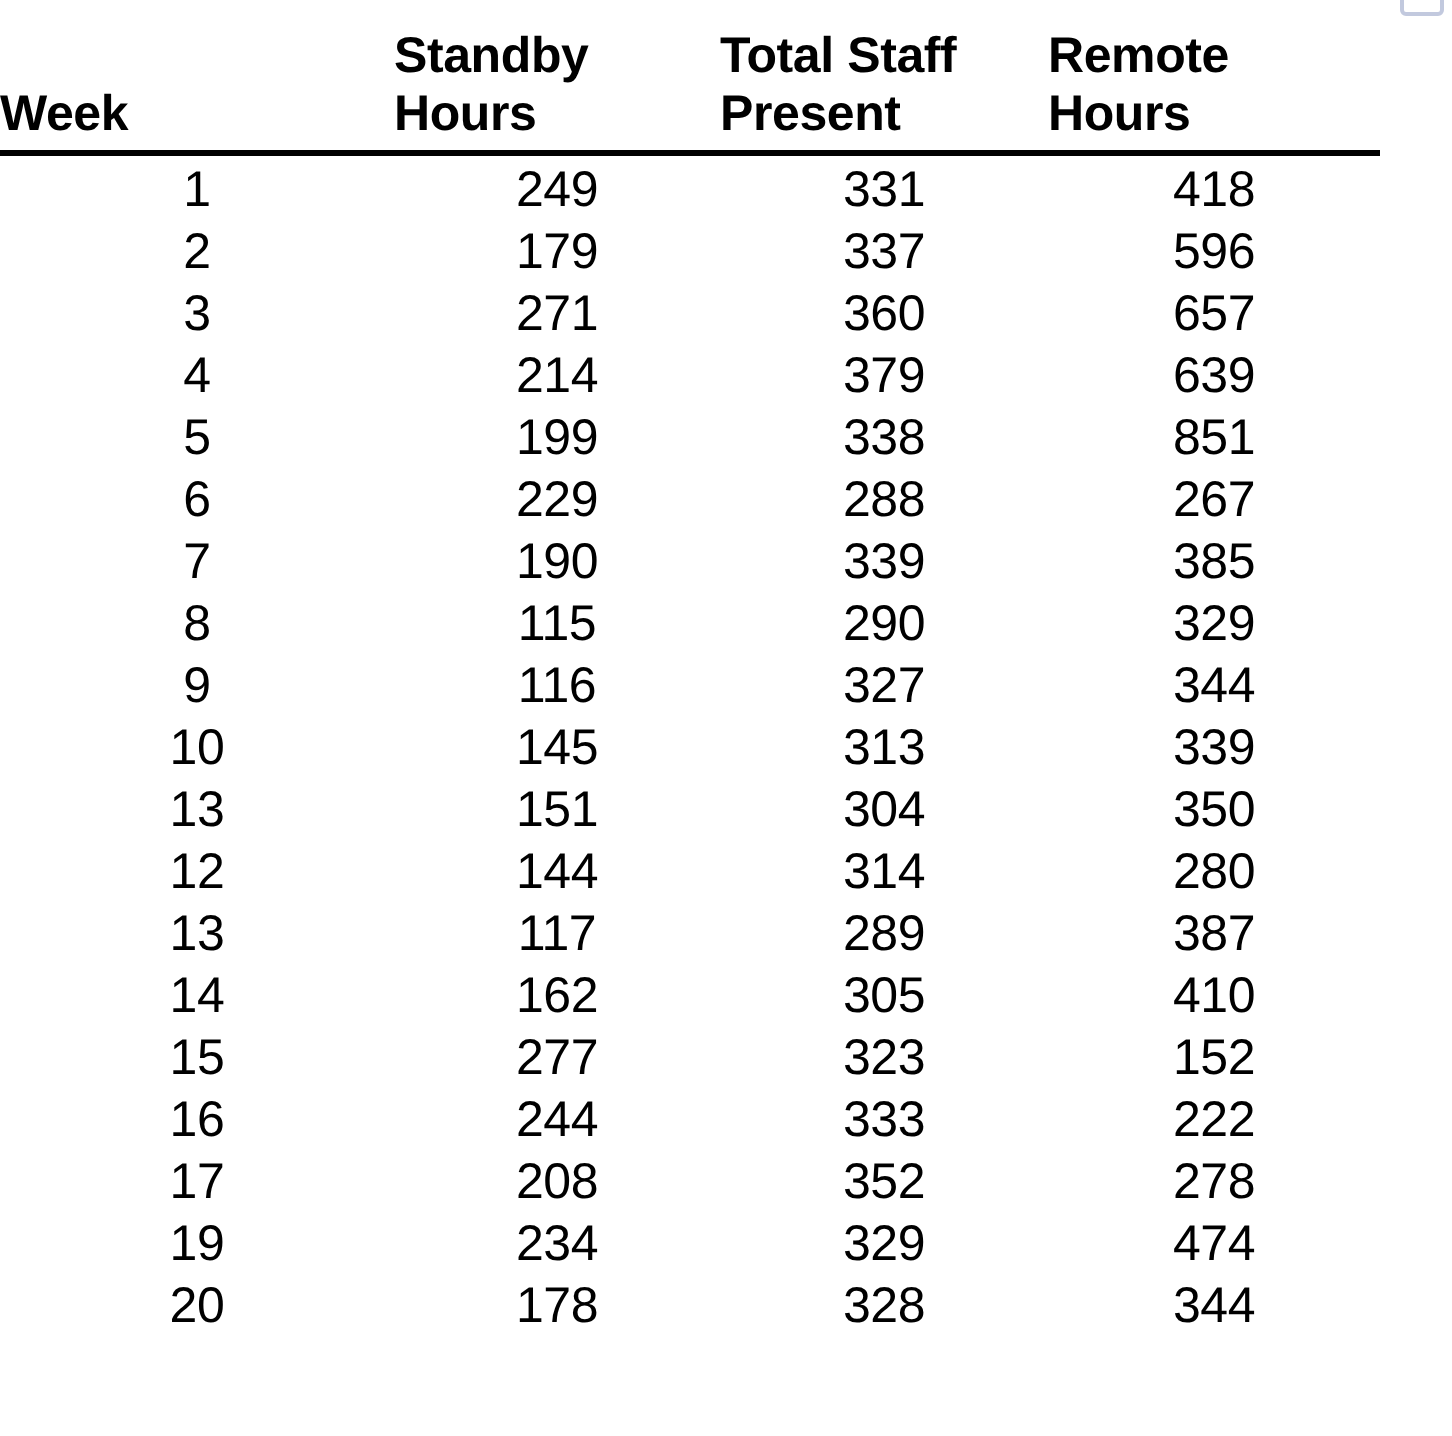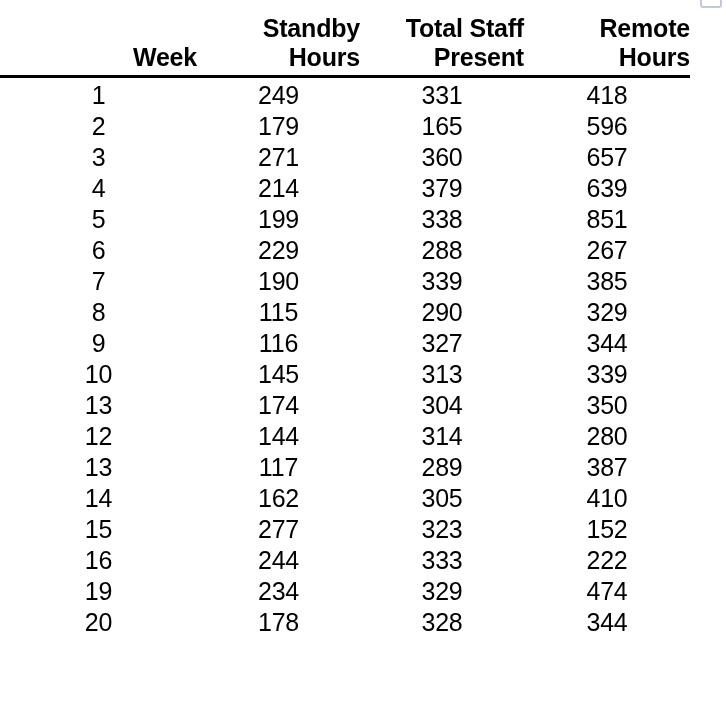--- a/index.html
+++ b/index.html
@@ -46,21 +46,21 @@
   
   col.c-week    { width: 197px; }
   col.c-standby { width: 163px; }
   col.c-total   { width: 164px; }
   col.c-remote  { width: 166px; }
 
   table.data-table thead th {
     font-weight: bold;
     font-size: 25px;
     line-height: 29px;
-    text-align: right;
+    text-align: left;
     vertical-align: bottom;
     padding: 0 0 3px 0;
     font-stretch: condensed;
     letter-spacing: -0.2px;
     white-space: pre-line;
     height: 72px;
   }
 
   table.data-table thead tr {
     border-bottom: 3px solid #000000;
@@ -113,21 +113,21 @@
     <tbody id="table-body">
         <tr>
           <td class="cell">1</td>
           <td class="cell">249</td>
           <td class="cell">331</td>
           <td class="cell">418</td>
         </tr>
         <tr>
           <td class="cell">2</td>
           <td class="cell">179</td>
-          <td class="cell">165</td>
+          <td class="cell">337</td>
           <td class="cell">596</td>
         </tr>
         <tr>
           <td class="cell">3</td>
           <td class="cell">271</td>
           <td class="cell">360</td>
           <td class="cell">657</td>
         </tr>
         <tr>
           <td class="cell">4</td>
@@ -166,21 +166,21 @@
           <td class="cell">344</td>
         </tr>
         <tr>
           <td class="cell">10</td>
           <td class="cell">145</td>
           <td class="cell">313</td>
           <td class="cell">339</td>
         </tr>
         <tr>
           <td class="cell">13</td>
-          <td class="cell">174</td>
+          <td class="cell">151</td>
           <td class="cell">304</td>
           <td class="cell">350</td>
         </tr>
         <tr>
           <td class="cell">12</td>
           <td class="cell">144</td>
           <td class="cell">314</td>
           <td class="cell">280</td>
         </tr>
         <tr>
@@ -201,20 +201,26 @@
           <td class="cell">323</td>
           <td class="cell">152</td>
         </tr>
         <tr>
           <td class="cell">16</td>
           <td class="cell">244</td>
           <td class="cell">333</td>
           <td class="cell">222</td>
         </tr>
         <tr>
+          <td class="cell">17</td>
+          <td class="cell">208</td>
+          <td class="cell">352</td>
+          <td class="cell">278</td>
+        </tr>
+        <tr>
           <td class="cell">19</td>
           <td class="cell">234</td>
           <td class="cell">329</td>
           <td class="cell">474</td>
         </tr>
         <tr>
           <td class="cell">20</td>
           <td class="cell">178</td>
           <td class="cell">328</td>
           <td class="cell">344</td>

